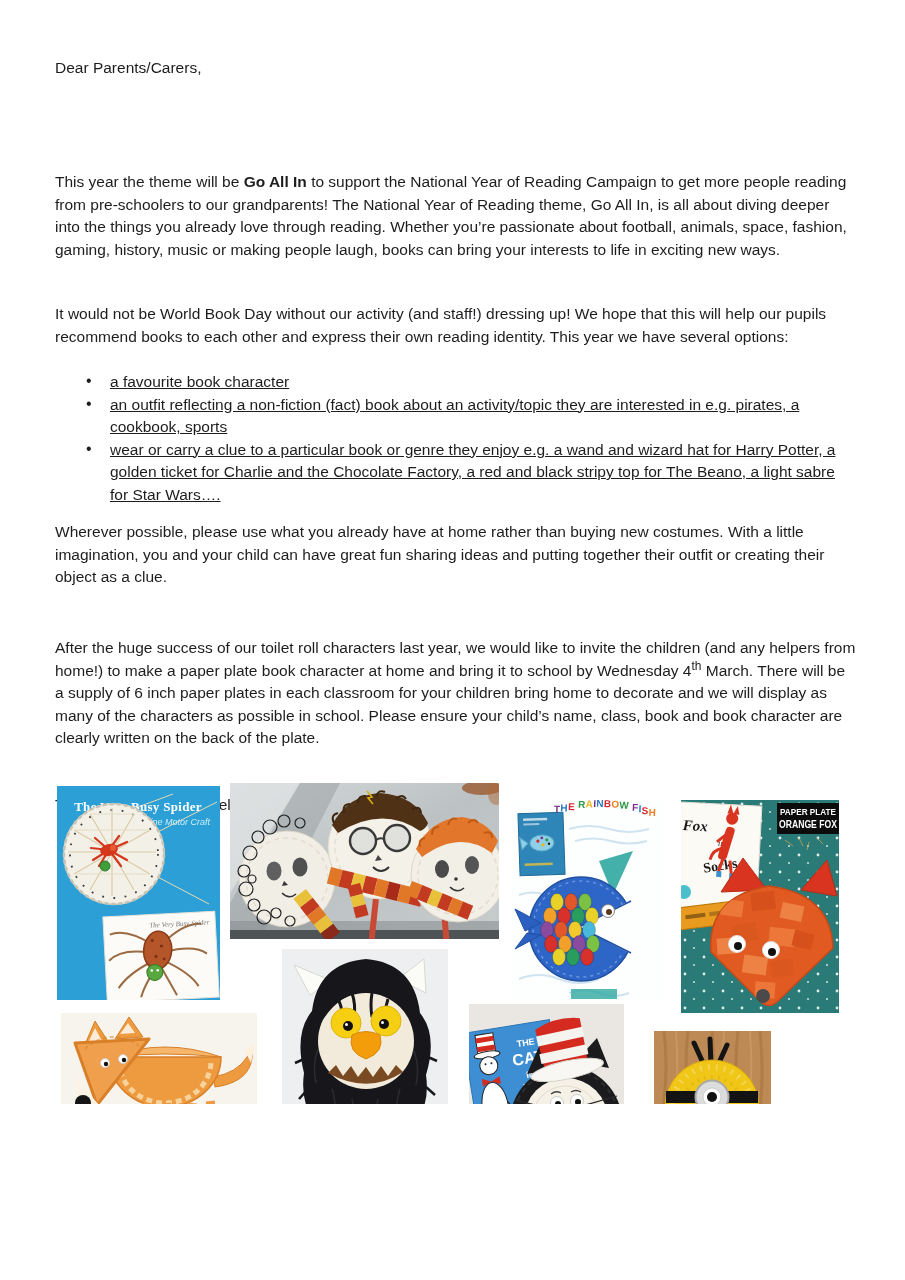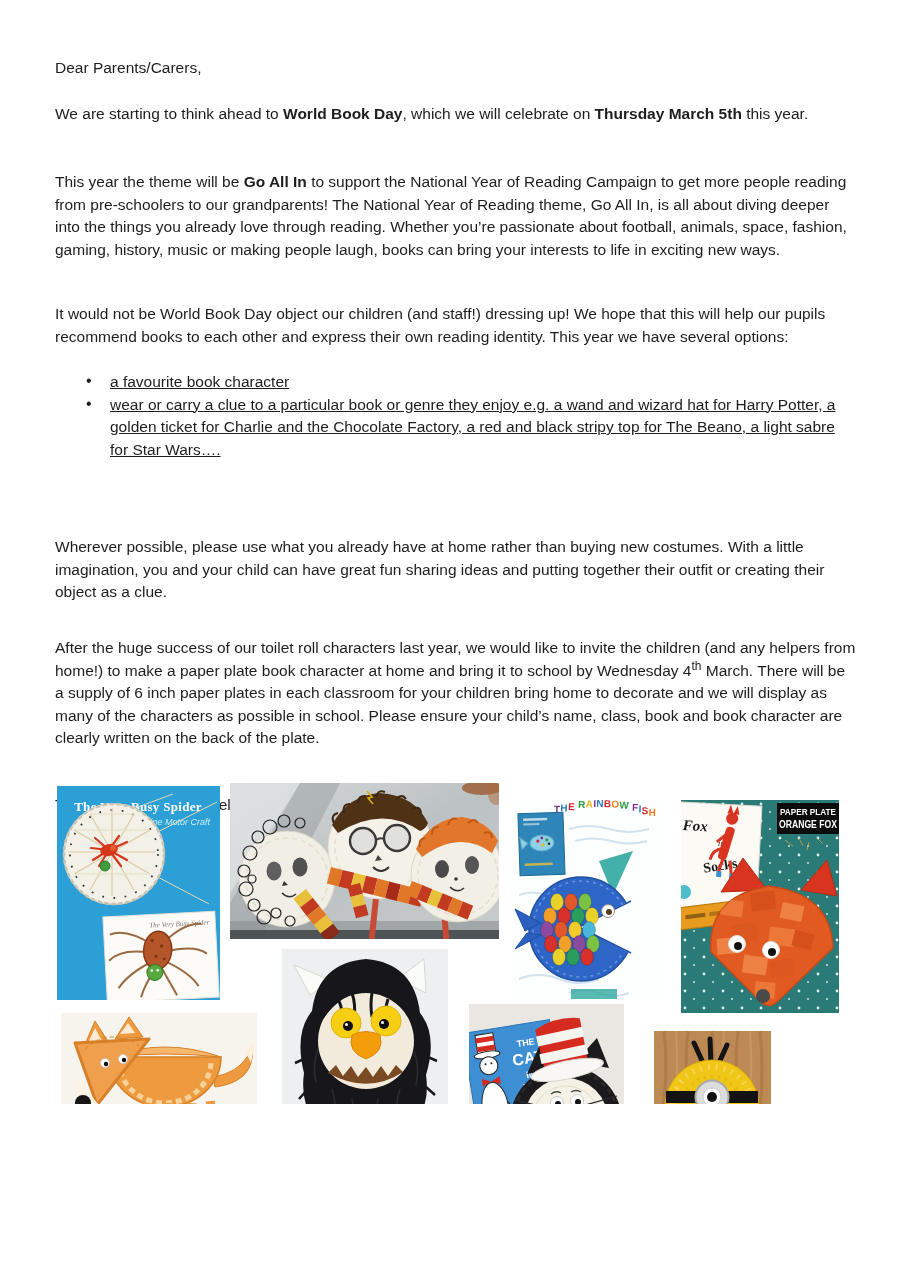--- a/index.html
+++ b/index.html
@@ -17,33 +17,33 @@
   .fish-title{position:absolute;left:36px;top:7px;width:116px;text-align:center;font-weight:bold;
               font-size:10px;letter-spacing:.3px;transform:rotate(2deg);white-space:nowrap;}
 </style>
 </head>
 <body>
 
 <div class="page">
 
   <p class="para" style="top:57px">Dear Parents/Carers,</p>
 
-  <p class="para" style="top:103px"><span>We are starting to think ahead to </span><b>World Book Day</b><span>, which we will celebrate on </span><b>Thursday March 5th</b><span> this year.</span></p>
 
   <p class="para" style="top:171px"><span>This year the theme will be </span><b>Go All In</b><span> to support the National Year of Reading Campaign to get more people reading from pre-schoolers to our grandparents!  The National Year of Reading theme, Go All In, is all about diving deeper into the things you already love through reading. Whether you’re passionate about football, animals, space, fashion, gaming, history, music or making people laugh, books can bring your interests to life in exciting new ways.</span></p>
 
-  <p class="para" style="top:303px">It would not be World Book Day object our children (and staff!) dressing up!  We hope that this will help our pupils recommend books to each other and express their own reading identity. This year we have several options:</p>
+  <p class="para" style="top:303px">It would not be World Book Day without our activity (and staff!) dressing up!  We hope that this will help our pupils recommend books to each other and express their own reading identity. This year we have several options:</p>
 
   <ul class="options" style="top:371px">
     <li><span>a favourite book character</span></li>
+    <li><span>an outfit reflecting a non-fiction (fact) book about an activity/topic they are interested in e.g. pirates, a cookbook, sports</span></li>
     <li><span>wear or carry a clue to a particular book or genre they enjoy e.g. a wand and wizard hat for Harry Potter, a golden ticket for Charlie and the Chocolate Factory, a red and black stripy top for The Beano, a light sabre for Star Wars….</span></li>
   </ul>
 
 
-  <p class="para" style="top:536px">Wherever possible, please use what you already have at home rather than buying new costumes.  With a little imagination, you and your child can have great fun sharing ideas and putting together their outfit or creating their object as a clue.</p>
+  <p class="para" style="top:521px">Wherever possible, please use what you already have at home rather than buying new costumes.  With a little imagination, you and your child can have great fun sharing ideas and putting together their outfit or creating their object as a clue.</p>
 
   <p class="para" style="top:637px"><span>After the huge success of our toilet roll characters last year, we would like to invite the children (and any helpers from home!) to make a paper plate book character at home and bring it to school by Wednesday 4</span><span class="sup">th</span><span> March.  There will be a supply of 6 inch paper plates in each classroom for your children bring home to decorate and we will display as many of the characters as possible in school.  Please ensure your child’s name, class, book and book character are clearly written on the back of the plate.</span></p>
 
   <p class="para" style="top:794px">There are some ideas below:</p>
 
   <div class="img" style="left:57px;top:786px;width:163px;height:214px">
     <svg viewBox="0 0 163 214">
       <rect width="163" height="214" fill="#2ca0d6"></rect>
       <g stroke="#e8d9b0" stroke-width="1">
         <line x1="57" y1="68" x2="160" y2="16"></line>

